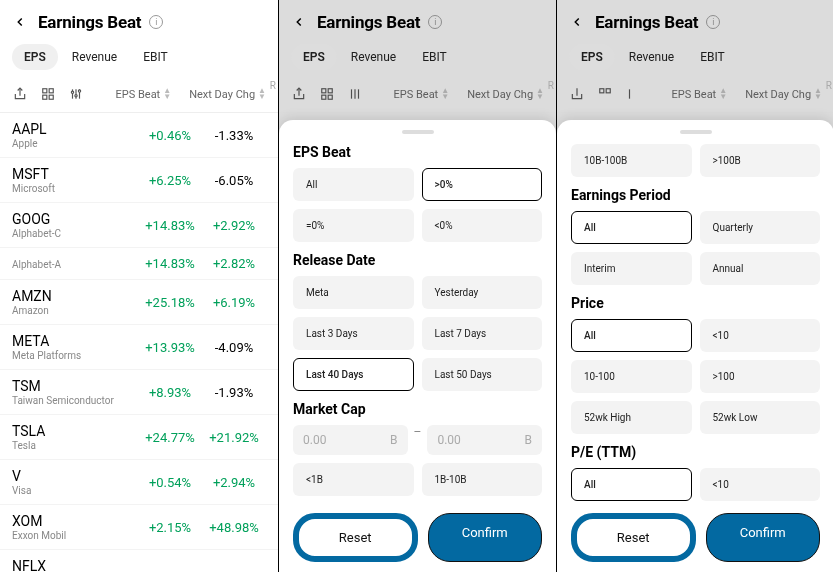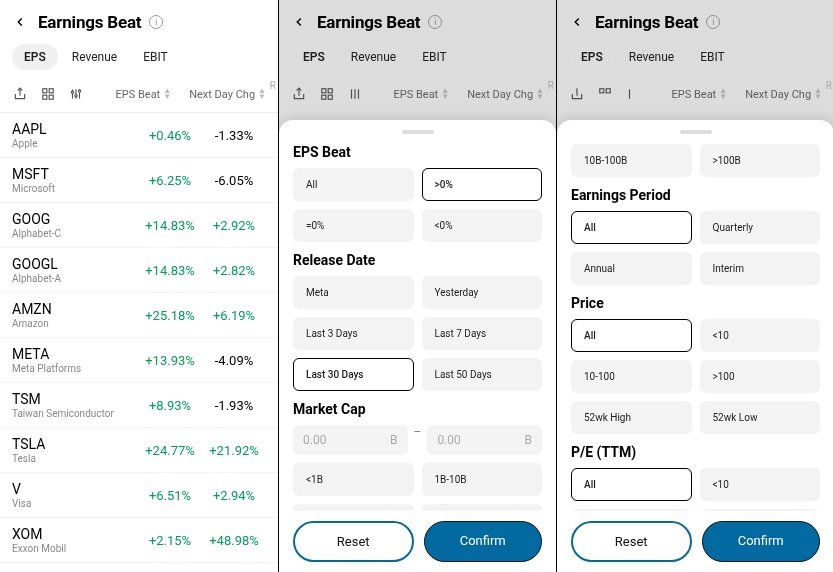--- a/index.html
+++ b/index.html
@@ -104,21 +104,21 @@
 
   .footer {
     position:absolute; left:0; right:0; bottom:0;
     background:#fff;
     padding:10px 14px 10px 14px;
     display:flex; gap:10px;
   }
   .btn {
     flex:1; text-align:center; padding:11px 0; border-radius:22px; font-size:13px;
   }
-  .btn-reset { background:#fff; border:2px solid #0369a1; color:#111; }
+  .btn-reset { background:#fff; border:6px solid #0369a1; color:#111; }
   .btn-confirm { background:#0369a1; color:#fff; border:1px solid #111; }
 
   .R { position:absolute; right:2px; top:80px; font-size:10px; color:#aaa; }
 </style>
 </head>
 <body>
 
 <div class="panel panel1">
   <div class="header">
     <span class="back">
@@ -193,21 +193,20 @@
       <div class="row">
         <div class="company">
           <div class="ticker">GOOG</div>
           <div class="cname">Alphabet-C</div>
         </div>
         <div class="valcol pos">+14.83%</div>
         <div class="valcol pos">+2.92%</div>
       </div>
       <div class="row">
         <div class="company">
-          <div class="ticker">GOOGL</div>
           <div class="cname">Alphabet-A</div>
         </div>
         <div class="valcol pos">+14.83%</div>
         <div class="valcol pos">+2.82%</div>
       </div>
       <div class="row">
         <div class="company">
           <div class="ticker">AMZN</div>
           <div class="cname">Amazon</div>
         </div>
@@ -236,21 +235,21 @@
           <div class="cname">Tesla</div>
         </div>
         <div class="valcol pos">+24.77%</div>
         <div class="valcol pos">+21.92%</div>
       </div>
       <div class="row">
         <div class="company">
           <div class="ticker">V</div>
           <div class="cname">Visa</div>
         </div>
-        <div class="valcol pos">+6.51%</div>
+        <div class="valcol pos">+0.54%</div>
         <div class="valcol pos">+2.94%</div>
       </div>
       <div class="row">
         <div class="company">
           <div class="ticker">XOM</div>
           <div class="cname">Exxon Mobil</div>
         </div>
         <div class="valcol pos">+2.15%</div>
         <div class="valcol pos">+48.98%</div>
       </div>
@@ -333,21 +332,21 @@
         <div class="chip">=0%</div>
         <div class="chip">&lt;0%</div>
       </div>
 
     <div class="section-label">Release Date</div>
     <div class="chips" id="chips-release">
         <div class="chip">Meta</div>
         <div class="chip">Yesterday</div>
         <div class="chip">Last 3 Days</div>
         <div class="chip">Last 7 Days</div>
-        <div class="chip selected">Last 30 Days</div>
+        <div class="chip selected">Last 40 Days</div>
         <div class="chip">Last 50 Days</div>
       </div>
 
     <div class="section-label">Market Cap</div>
     <div class="range-row">
       <div class="range-input">
           <span>0.00</span>
           <span>B</span>
         </div>
       <span class="dash">–</span>
@@ -430,22 +429,22 @@
 
     <div class="chips" id="chips-top3">
         <div class="chip">10B-100B</div>
         <div class="chip">&gt;100B</div>
       </div>
 
     <div class="section-label">Earnings Period</div>
     <div class="chips" id="chips-period">
         <div class="chip selected">All</div>
         <div class="chip">Quarterly</div>
+        <div class="chip">Interim</div>
         <div class="chip">Annual</div>
-        <div class="chip">Interim</div>
       </div>
 
     <div class="section-label">Price</div>
     <div class="chips" id="chips-price">
         <div class="chip selected">All</div>
         <div class="chip">&lt;10</div>
         <div class="chip">10-100</div>
         <div class="chip">&gt;100</div>
         <div class="chip">52wk High</div>
         <div class="chip">52wk Low</div>

